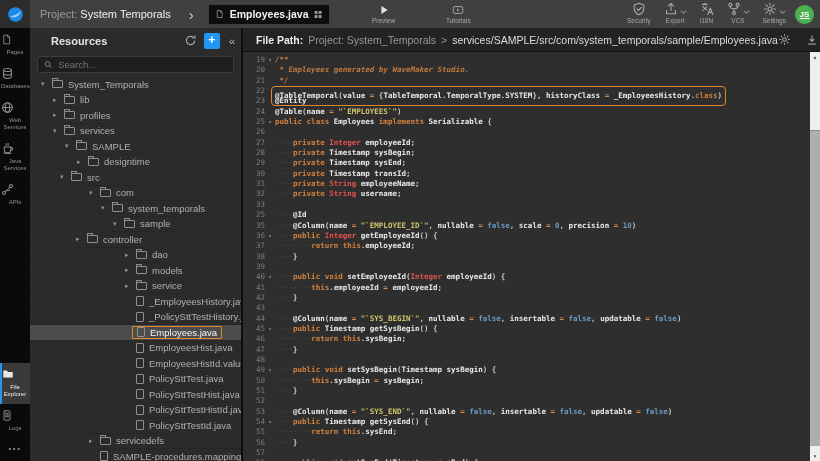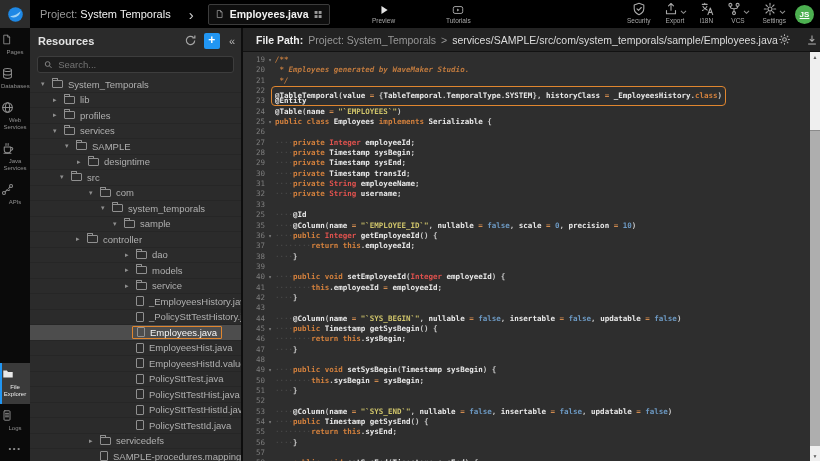--- a/index.html
+++ b/index.html
@@ -1,20 +1,20 @@
 <!DOCTYPE html>
 <html><head>
 <meta charset="utf-8">
 <style>
   * { margin:0; padding:0; box-sizing:border-box; }
   html,body { width:820px; height:461px; overflow:hidden; background:#000; }
   .app { width:820px; height:461px; position:relative; font-family:"Liberation Sans", sans-serif; background:#2e2e2e; display:flex; flex-direction:column; }
 
   
-  .topbar { height:28px; background:#000000; display:flex; align-items:center; position:relative; flex:none; z-index:5; }
+  .topbar { height:28px; background:#404040; display:flex; align-items:center; position:relative; flex:none; z-index:5; }
   .logo { width:30px; height:28px; background:#2c2c2c; display:flex; align-items:center; justify-content:center; flex:none; }
   .project { margin-left:10px; font-size:11px; color:#f0f0f0; white-space:nowrap; }
   .project .plabel { color:#9a9a9a; }
   .chev { color:#d0d0d0; font-size:15px; margin:0 14px 0 18px; line-height:1; }
   .tab { width:122px; height:21px; background:#0e0e0e; border:1px solid #3c3c3c; border-radius:2px; display:flex; align-items:center; padding:0 6px; gap:6px; cursor:pointer; }
   .tab-label { color:#f2f2f2; font-size:10.5px; font-weight:bold; flex:1; white-space:nowrap; }
   .tb-action { position:absolute; top:2px; display:flex; flex-direction:column; align-items:center; gap:1px; color:#a8a8a8; font-size:6.5px; cursor:pointer; }
   .tb-action .ic { height:14px; display:flex; align-items:flex-end; }
   .tb-preview { left:372px; }
   .tb-tutorials { left:446px; }
@@ -30,21 +30,21 @@
   
   .rail { width:30px; background:#0a0a0a; display:flex; flex-direction:column; align-items:stretch; flex:none; }
   .rail-item { width:30px; padding:5px 1px 6px; text-align:center; color:#8f8f8f; font-size:6px; line-height:7px; cursor:pointer; }
   .rail-item .ric { height:14px; margin-bottom:2px; }
   .rail-item.active { background:#3a3a3a; color:#ededed; box-shadow:inset 2px 0 0 #2196f3; }
   .rail-spacer { flex:1; }
   .rail-more { text-align:center; color:#8f8f8f; font-size:8px; letter-spacing:1.5px; padding:6px 0 8px; cursor:pointer; }
 
   
   .resources { width:213px; background:#2b2b2b; border-right:2px solid #0d0d0d; display:flex; flex-direction:column; flex:none; min-height:0; }
-  .res-header { height:25px; display:flex; align-items:center; padding:0 4px 0 8px; gap:7px; flex:none; }
+  .res-header { height:25px; display:flex; align-items:center; padding:0 4px 0 21px; gap:7px; flex:none; }
   .res-title { font-size:11px; font-weight:bold; color:#e3e3e3; flex:1; }
   .res-btn { cursor:pointer; display:flex; align-items:center; }
   .plus-btn { width:16px; height:16px; background:#2196f3; border-radius:2px; color:#fff; font-size:12px; line-height:14px; text-align:center; font-weight:bold; cursor:pointer; }
   .collapse-btn { color:#b5b5b5; font-size:11px; cursor:pointer; padding:0 2px; }
   .searchbox { margin:3px 7px 4px; height:17px; background:#1e1e1e; border:1px solid #3d3d3d; border-radius:3px; display:flex; align-items:center; padding:0 6px; gap:5px; flex:none; }
   .searchbox input { background:transparent; border:none; outline:none; color:#bdbdbd; font-size:9.5px; width:100%; font-family:"Liberation Sans",sans-serif; }
   .searchbox input::placeholder { color:#757575; }
   .tree { flex:1; overflow:hidden; }
   .trow { height:15.5px; display:flex; align-items:center; font-size:9.5px; color:#b0b0b0; border-bottom:1px solid #262626; cursor:pointer; white-space:nowrap; }
   .trow.sel { background:#4d4d4d; color:#f5f5f5; }

